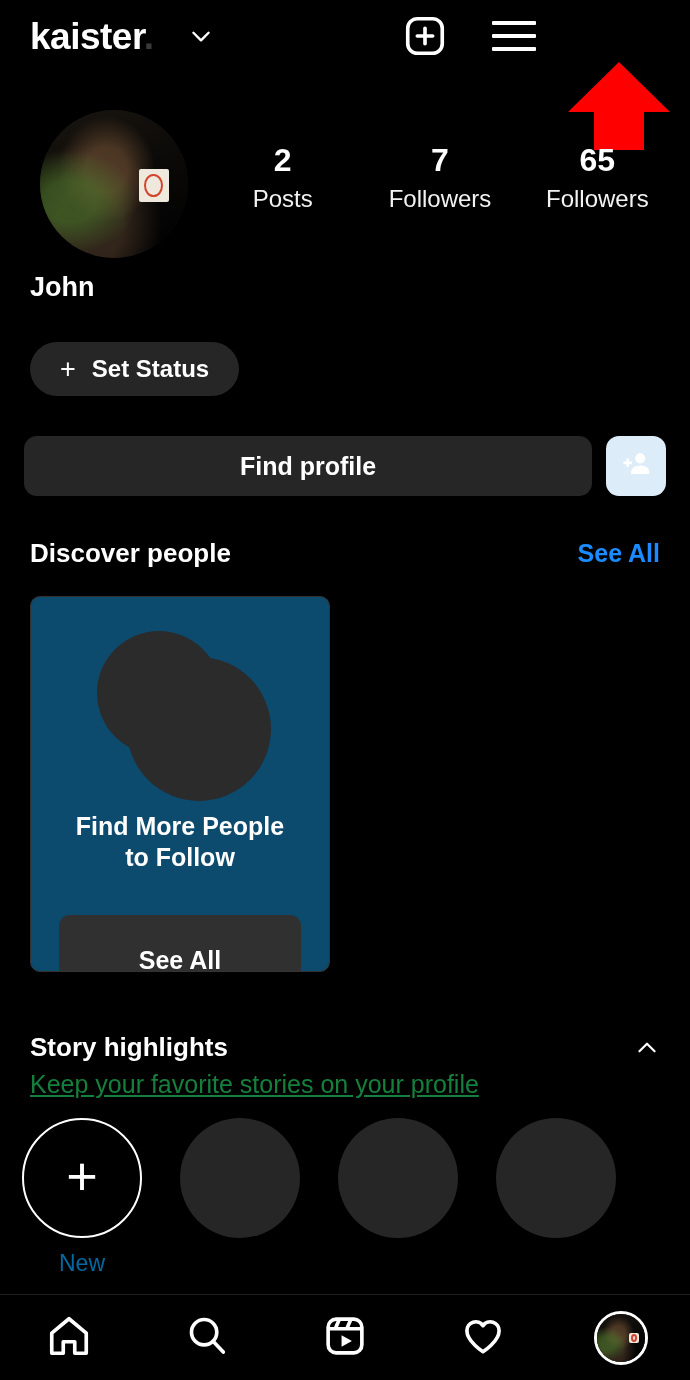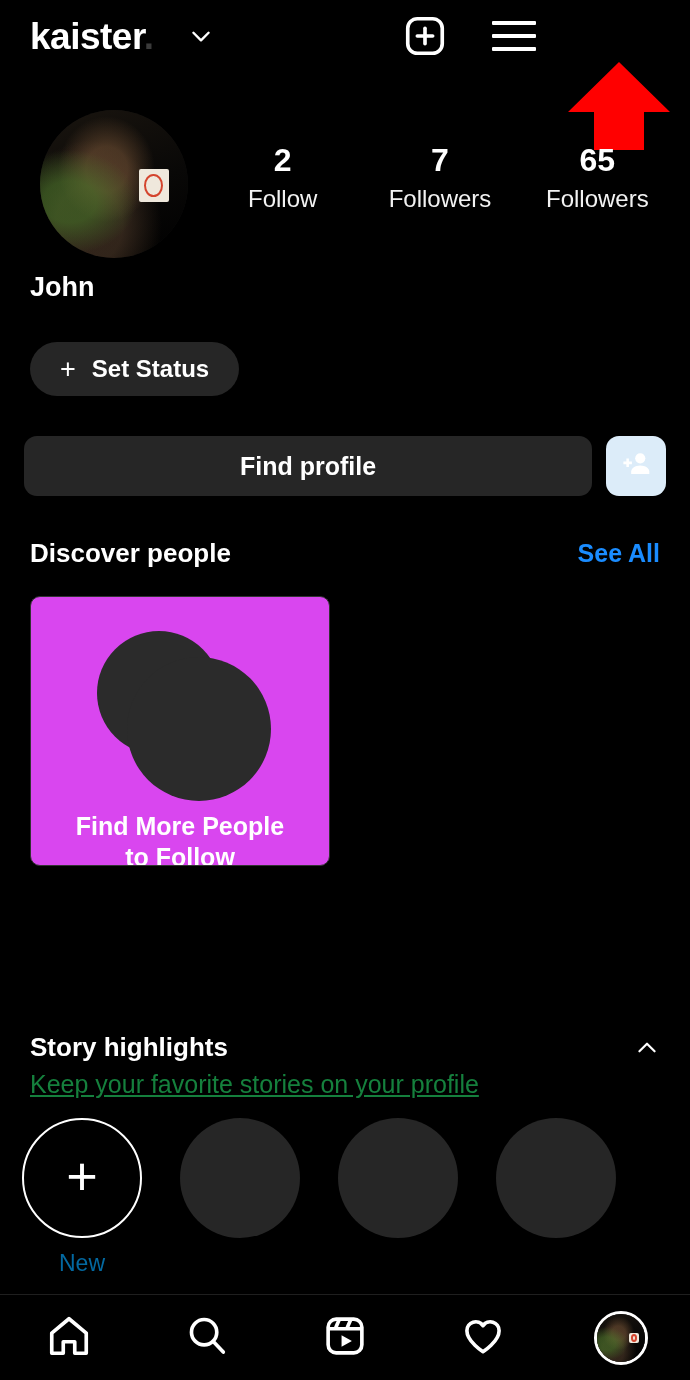--- a/index.html
+++ b/index.html
@@ -87,23 +87,23 @@
   .section-row {
     position:absolute; left:30px; width:630px;
     display:flex; align-items:center; justify-content:space-between;
   }
   #discover-row { top:538px; }
   .section-title { font-size:26px; font-weight:bold; }
   .see-all-link { font-size:25px; font-weight:bold; color:#1a8cff; }
 
   .discover-card {
     position:absolute; top:596px; left:30px;
-    width:300px; height:270px;
+    width:300px; height:376px;
     border:1px solid #333; border-radius:10px;
-    overflow:hidden; background:#d946ef;
+    overflow:hidden; background:#0c4a6e;
   }
   .card-circles { position:relative; height:200px; margin-top:22px; }
   .circ-a { position:absolute; left:66px; top:12px; width:124px; height:124px;
             border-radius:50%; background:#2b2b2b; }
   .circ-b { position:absolute; left:96px; top:38px; width:144px; height:144px;
             border-radius:50%; background:#2b2b2b; }
   .card-text {
     text-align:center; font-size:25px; font-weight:bold;
     line-height:1.25; padding:0 18px; margin-top:-8px;
   }
@@ -204,21 +204,21 @@
     <div class="avatar-wrap">
       <div class="avatar">
         <div class="photo">
           <div class="photo-sign"></div>
         </div>
       </div>
     </div>
     <div class="stats">
       <div class="stat">
         <div class="stat-num">2</div>
-        <div class="stat-label">Follow</div>
+        <div class="stat-label">Posts</div>
       </div>
       <div class="stat">
         <div class="stat-num">7</div>
         <div class="stat-label">Followers</div>
       </div>
       <div class="stat">
         <div class="stat-num">65</div>
         <div class="stat-label">Followers</div>
       </div>
     </div>

